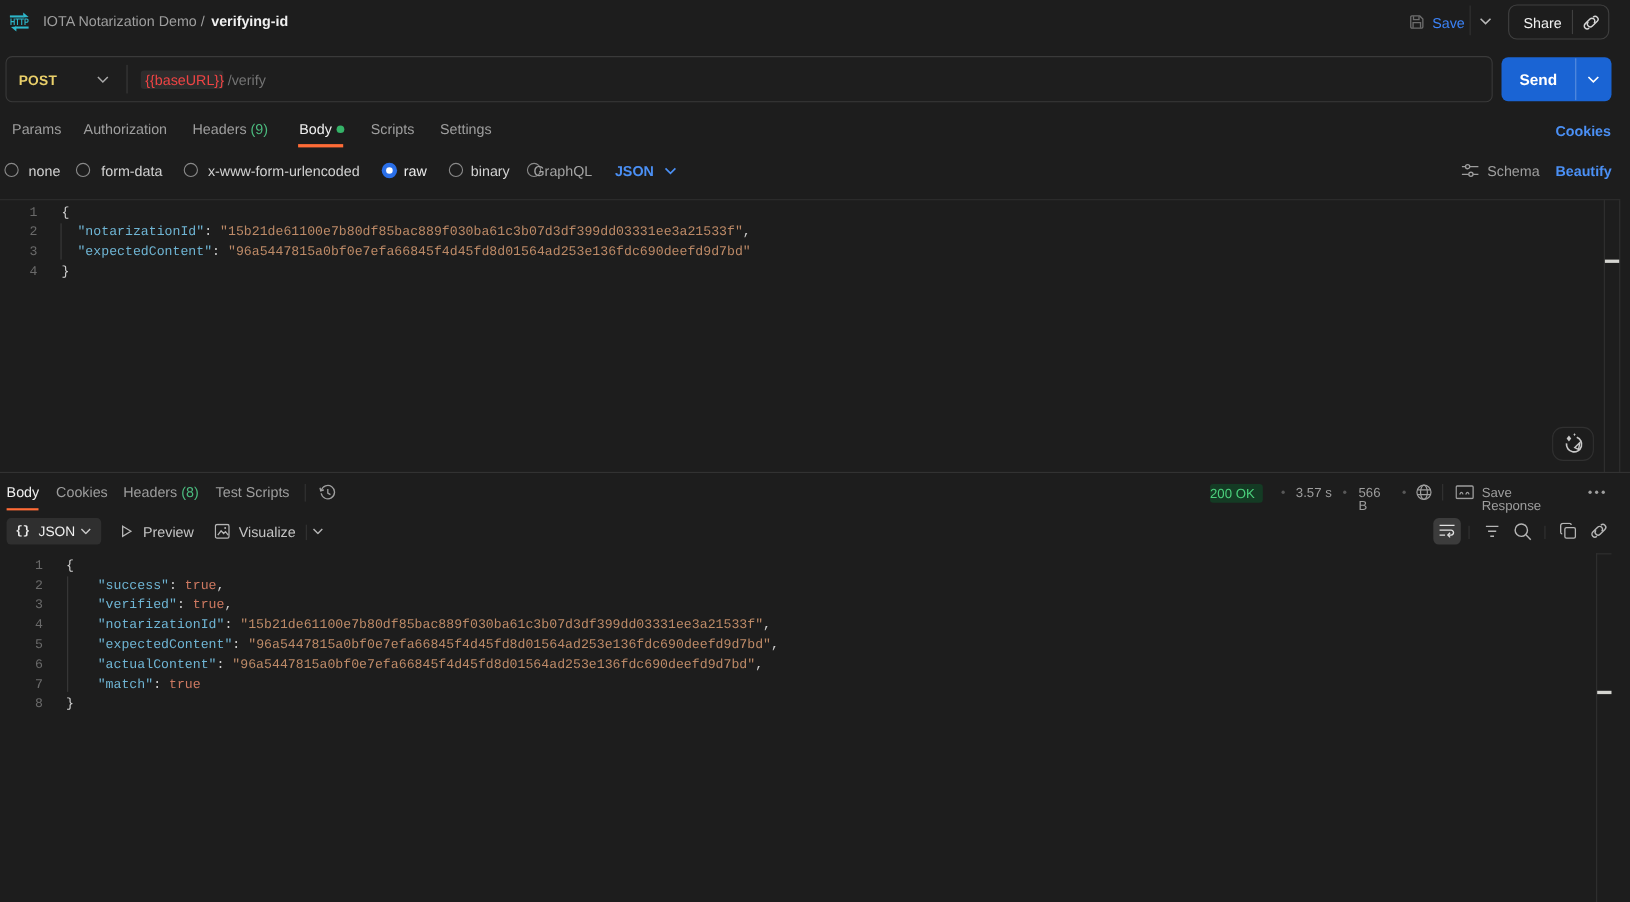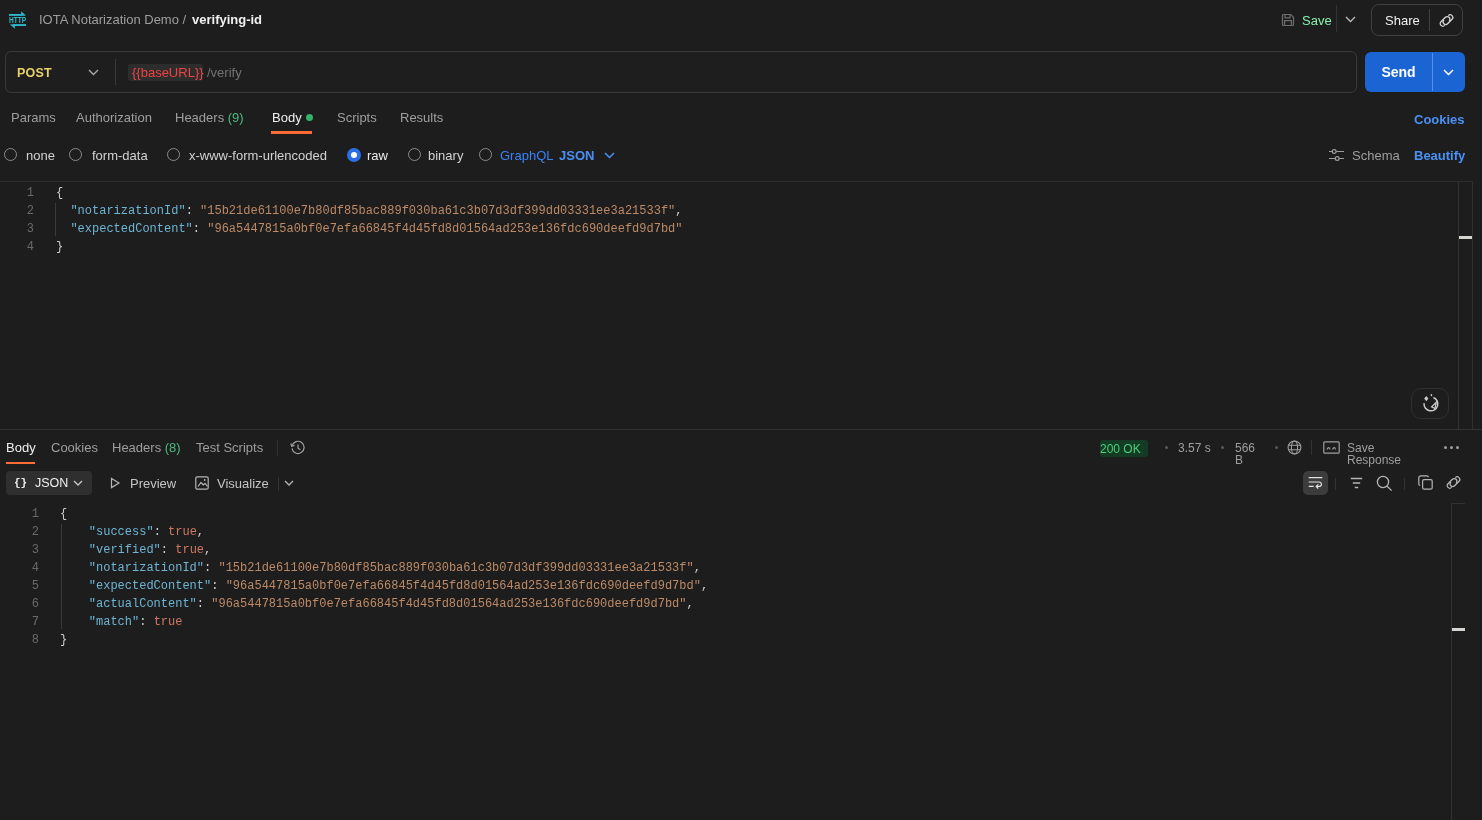--- a/index.html
+++ b/index.html
@@ -1,21 +1,21 @@
 <!DOCTYPE html>
 <html><head>
 <meta charset="utf-8">
 <style>
 *{margin:0;padding:0;box-sizing:border-box}
 html,body{width:1482px;height:820px;background:#1d1d1d;overflow:hidden}
 body{font-family:"Liberation Sans",sans-serif;-webkit-font-smoothing:antialiased}
 .abs{position:absolute}
 #root{position:relative;width:1228px;height:820px}
 .g{color:#9e9e9e}
-.dg{color:#86efac}
+.dg{color:#3b82f6}
 .w{color:#f0f0f0}
 .bl{color:#4b90f5}
 .gr{color:#4cbb7f}
 .t13{font-size:13px;line-height:13px}
 .t12{font-size:12px;line-height:12px}
 .vsep{position:absolute;width:1px;background:#3a3a3a}
 .hline{position:absolute;height:1px;background:#2e2e2e}
 .mono{font-family:"Liberation Mono",monospace;font-size:12px;line-height:18px;white-space:pre}
 .lnum{font-family:"Liberation Mono",monospace;font-size:12px;line-height:18px;color:#6a6a6a;text-align:right;white-space:pre}
 .k{color:#6fb5d4}
@@ -73,37 +73,37 @@
 <svg class="abs" style="left:1443px;top:69px" width="11" height="7" viewBox="0 0 11 7" fill="none" stroke="#fff" stroke-width="1.5">
       <path d="M1 1 L5.5 5.5 L10 1"></path>
     </svg>
 
 <div class="abs t13 g" style="left:11px;top:111px">Params</div>
 <div class="abs t13 g" style="left:76px;top:111px">Authorization</div>
 <div class="abs t13 g" style="left:175px;top:111px">Headers <span class="gr">(9)</span></div>
 <div class="abs t13 w" style="left:272px;top:111px">Body</div>
 <div class="abs" style="left:306px;top:114px;width:7px;height:7px;border-radius:50%;background:#35b368"></div>
 <div class="abs t13 g" style="left:337px;top:111px">Scripts</div>
-<div class="abs t13 g" style="left:400px;top:111px">Results</div>
+<div class="abs t13 g" style="left:400px;top:111px">Settings</div>
 <div class="abs" style="left:271px;top:131.4px;width:41px;height:2.2px;background:#ff6c37"></div>
 <div class="abs t13 bl" style="left:1414px;top:113px;font-weight:bold">Cookies</div>
 
 <div class="abs" style="left:4px;top:148px;width:13px;height:13px;border-radius:50%;border:1.5px solid #8a8a8a"></div>
 <div class="abs t13" style="left:26px;top:149px;color:#d2d2d2">none</div>
 <div class="abs" style="left:69px;top:148px;width:13px;height:13px;border-radius:50%;border:1.5px solid #8a8a8a"></div>
 <div class="abs t13" style="left:92px;top:149px;color:#d2d2d2">form-data</div>
 <div class="abs" style="left:167px;top:148px;width:13px;height:13px;border-radius:50%;border:1.5px solid #8a8a8a"></div>
 <div class="abs t13" style="left:189px;top:149px;color:#d2d2d2">x-www-form-urlencoded</div>
 <div class="abs" style="left:347px;top:147.5px;width:14px;height:14px;border-radius:50%;background:#2a6fe8"></div>
 <div class="abs" style="left:351px;top:151.5px;width:6px;height:6px;border-radius:50%;background:#fff"></div>
 <div class="abs t13" style="left:367px;top:149px;color:#ececec">raw</div>
 <div class="abs" style="left:408px;top:148px;width:13px;height:13px;border-radius:50%;border:1.5px solid #8a8a8a"></div>
 <div class="abs t13" style="left:428px;top:149px;color:#d2d2d2">binary</div>
 <div class="abs" style="left:479px;top:148px;width:13px;height:13px;border-radius:50%;border:1.5px solid #8a8a8a"></div>
-<div class="abs t13" style="left:500px;top:149px;color:#3b82f6">GraphQL</div>
+<div class="abs t13" style="left:485px;top:149px;color:#a3a3a3">GraphQL</div>
 <div class="abs t13 bl" style="left:559px;top:149px;font-weight:bold">JSON</div>
 <svg class="abs" style="left:604px;top:152px" width="11" height="7" viewBox="0 0 11 7" fill="none" stroke="#4b90f5" stroke-width="1.5">
       <path d="M1 1 L5.5 5.5 L10 1"></path>
     </svg>
 <svg class="abs" style="left:1328px;top:147px" width="17" height="16" viewBox="0 0 17 16" fill="none" stroke="#9e9e9e" stroke-width="1.2">
   <path d="M1 4.5 h3.2 M8.2 4.5 h7.8 M1 11.5 h6.2 M11.2 11.5 h4.8"></path>
   <circle cx="6.2" cy="4.5" r="1.9"></circle>
       <circle cx="9.2" cy="11.5" r="1.9"></circle>
 </svg>
 <div class="abs t13 g" style="left:1352px;top:149px">Schema</div>

